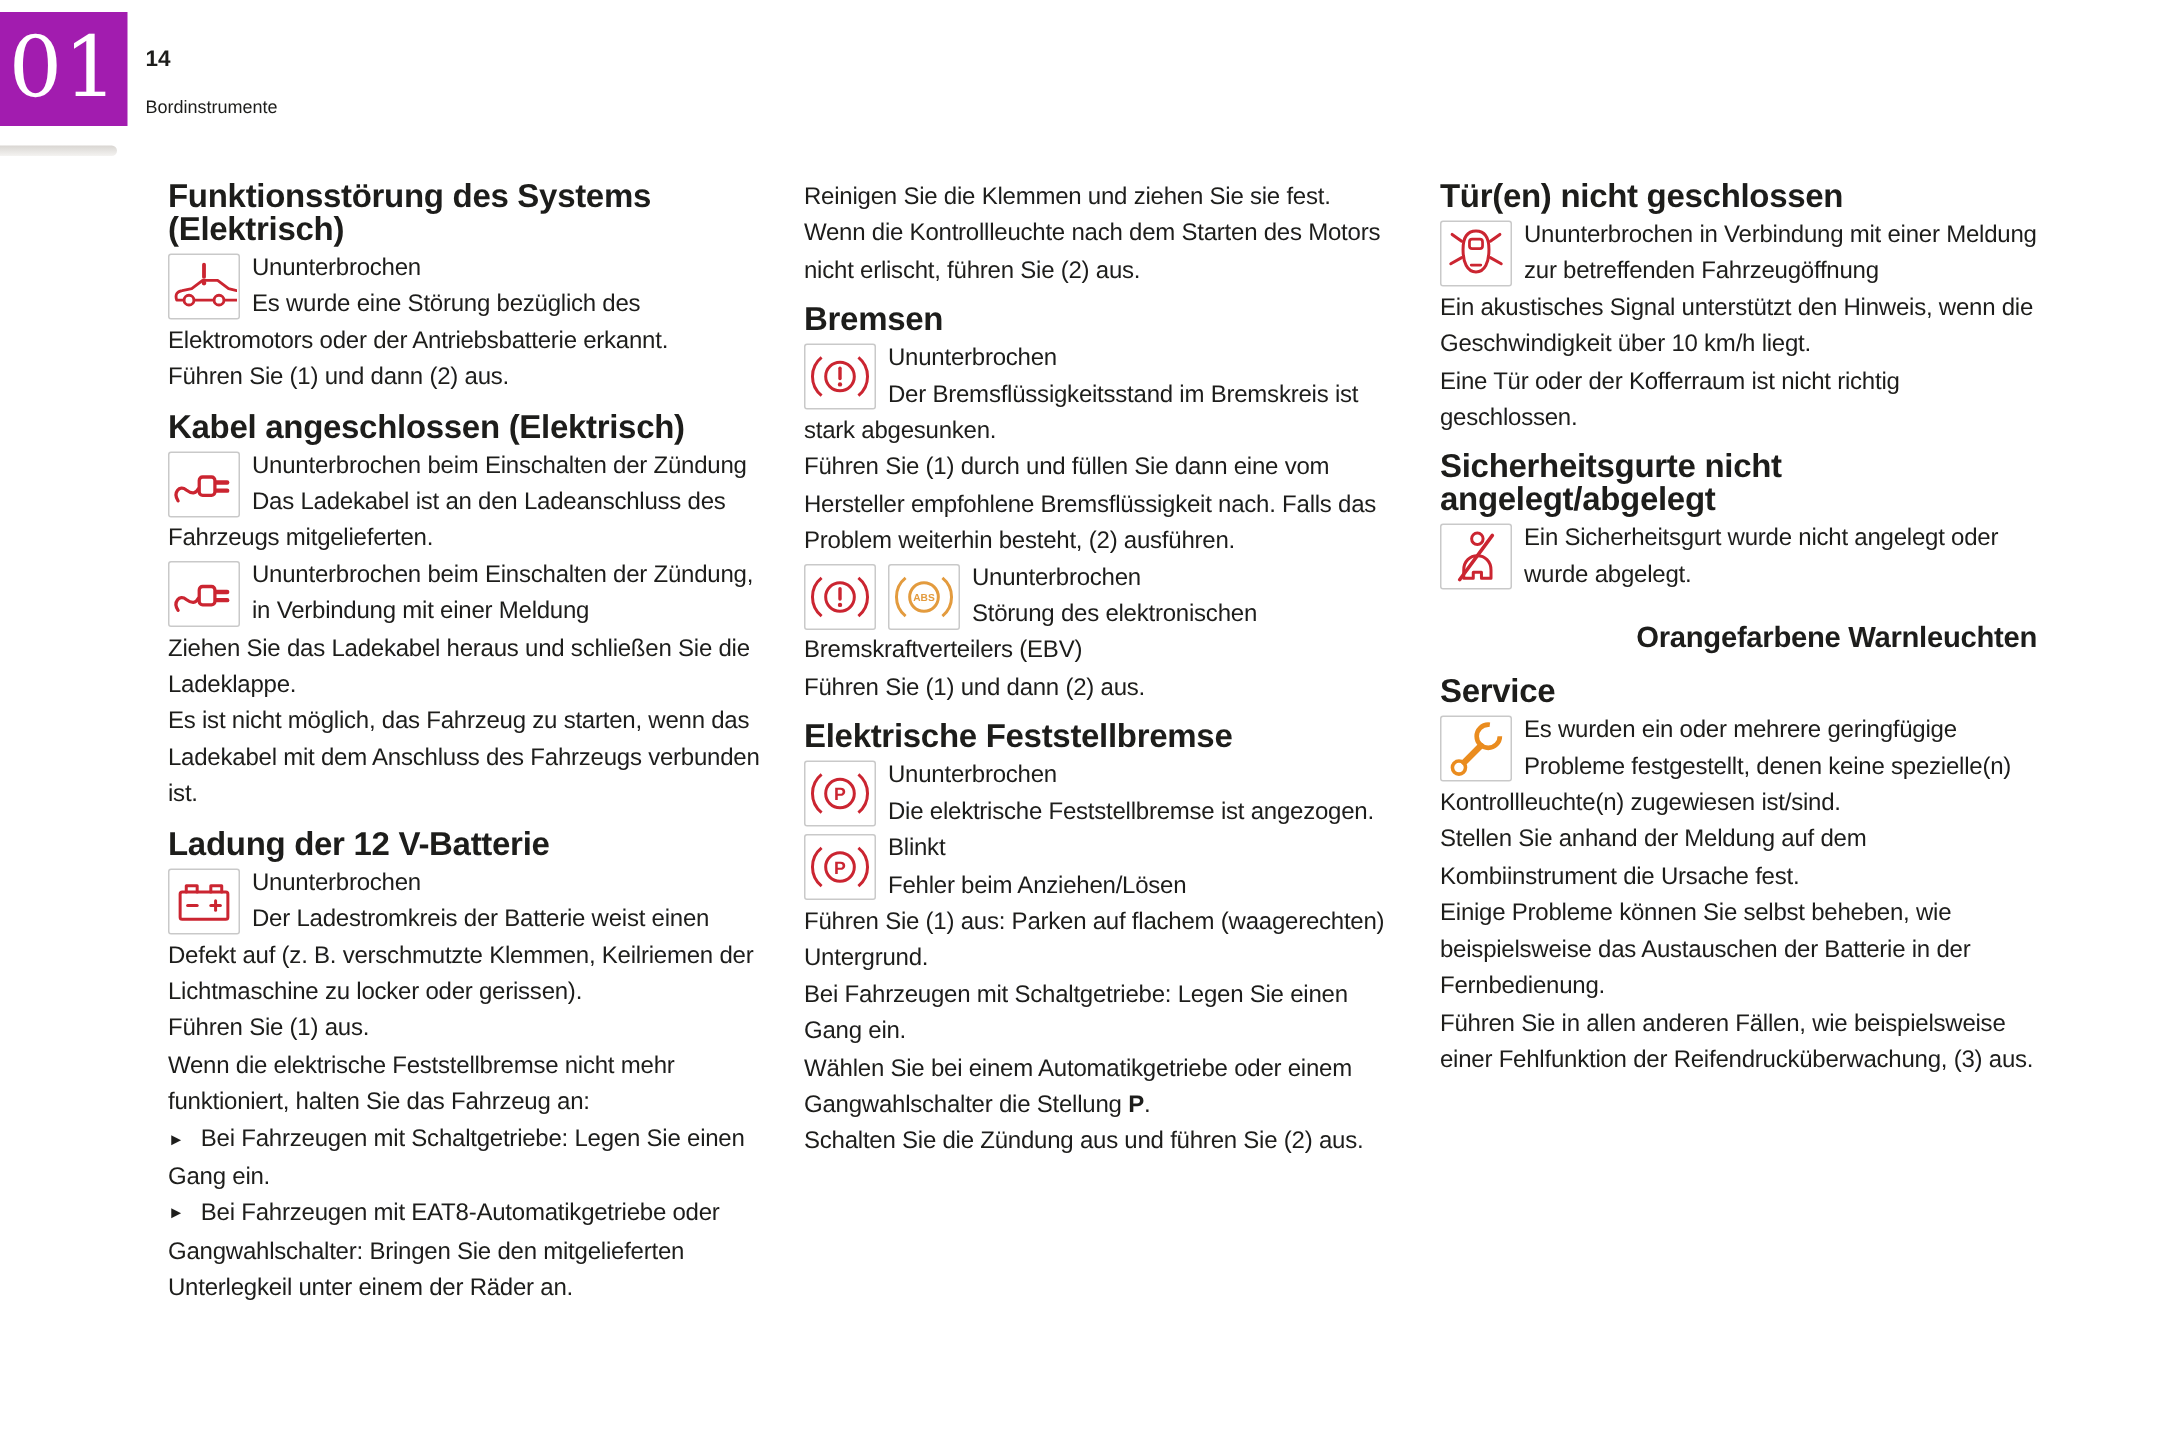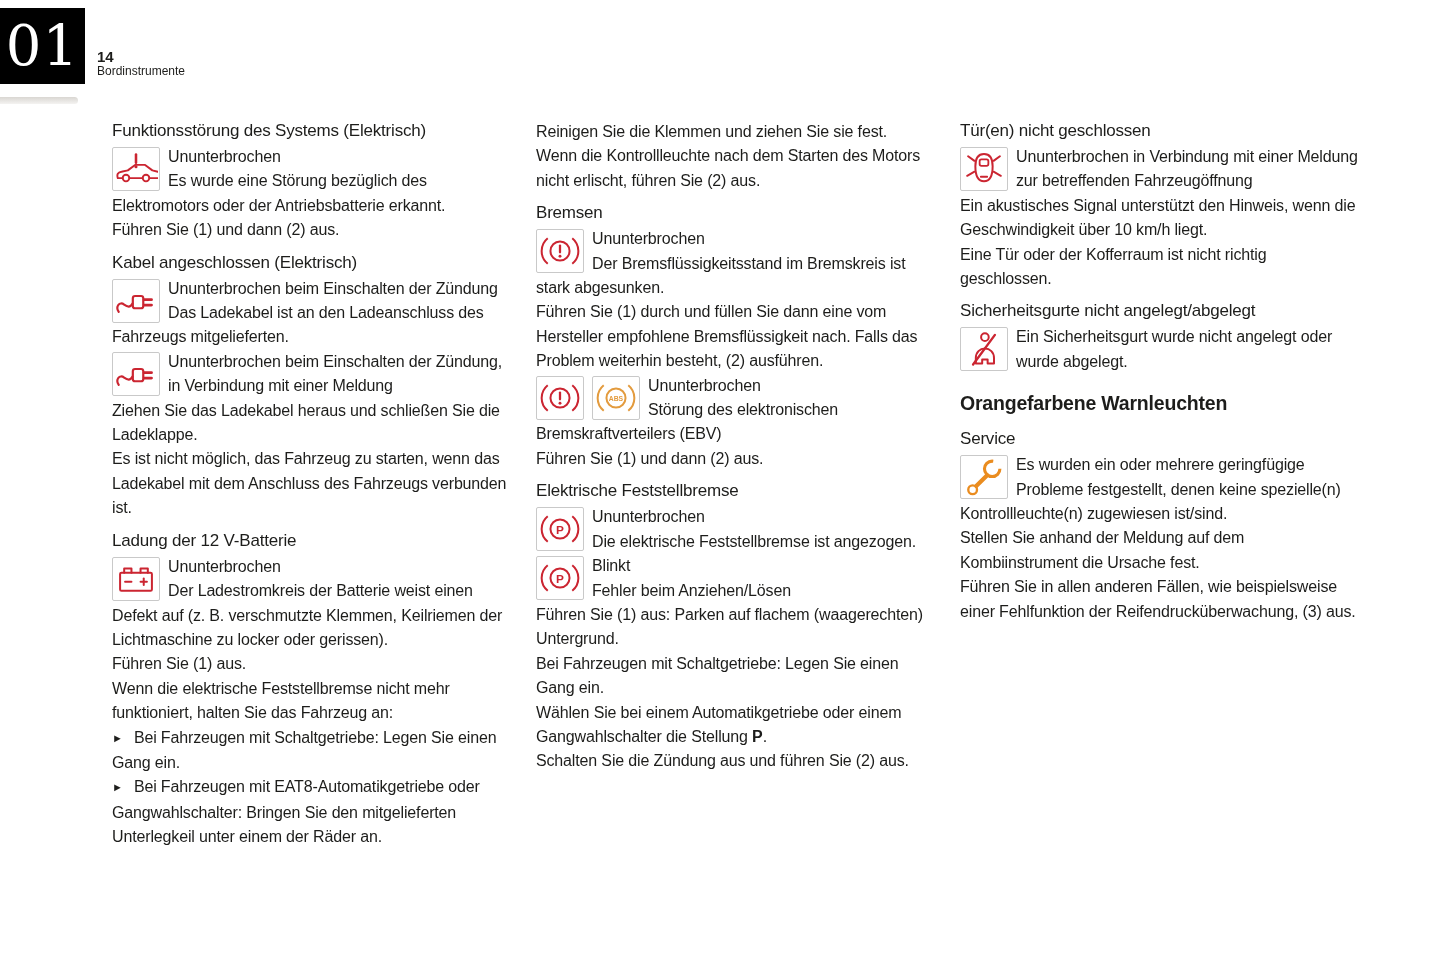--- a/index.html
+++ b/index.html
@@ -3,50 +3,50 @@
 <meta charset="utf-8">
 <style>
   html,body { margin:0; padding:0; background:#ffffff; }
   .page {
     position:relative; width:1445px; height:963px; background:#ffffff;
     overflow:hidden; font-family:"Liberation Sans", sans-serif; color:#1d1d1b;
   }
   
   .chapter-tab {
     position:absolute; left:0; top:8px; width:85px; height:76px;
-    background:#000000; display:flex; align-items:center; justify-content:center;
+    background:#a21caf; display:flex; align-items:center; justify-content:center;
   }
   .chapter-tab span {
     font-family:"DejaVu Serif", serif; font-size:56px; line-height:1;
     color:#ffffff; font-weight:400; letter-spacing:1px;
   }
   .tab-shadow {
     position:absolute; left:0; top:97px; width:78px; height:7px;
     background:linear-gradient(to bottom,#d9d6d2,#f4f3f1);
     border-radius:0 4px 4px 0;
   }
-  .page-number { position:absolute; left:97px; top:48px; font-size:15px; font-weight:700; }
+  .page-number { position:absolute; left:97px; top:31px; font-size:15px; font-weight:700; }
   .section-title { position:absolute; left:97px; top:64px; font-size:12px; font-weight:400; }
   
   .columns { position:absolute; left:0; top:120px; width:1445px; }
   .col { position:absolute; top:0; }
   .col1 { left:112px; width:400px; }
   .col2 { left:536px; width:396px; }
   .col3 { left:960px; width:398px; }
   .body, .mode {
     font-size:16px; line-height:24.4px; letter-spacing:-0.15px; margin:0;
   }
   .h {
-    font-size:17px; font-weight:400; letter-spacing:-0.2px;
+    font-size:22px; font-weight:700; letter-spacing:-0.2px;
     margin:9px 0 3px 0; line-height:22px;
   }
   .col .h:first-child { margin-top:0; }
   .gh {
     font-size:19.5px; font-weight:700; letter-spacing:-0.2px;
-    margin:17px 0 13px 0; line-height:24px;
+    margin:17px 0 13px 0; line-height:24px;text-align:right;
   }
   .iconbox {
     float:left; width:48px; height:44px; box-sizing:border-box;
     border:1px solid #c9c9c9; border-radius:2px; background:#ffffff;
     margin:2px 8px 2px 0; display:flex; align-items:center; justify-content:center;
   }
   .iconbox svg { display:block; }
   .bullet {
     display:inline-block; font-size:11px; margin-right:11px;
     transform:translateY(-1px); letter-spacing:0;
@@ -267,18 +267,19 @@
       <div>
         <span class="iconbox">
           <svg width="44" height="40" viewBox="0 0 48 44">
             <circle cx="11.5" cy="36" r="4.8" fill="none" stroke="#ea8c1f" stroke-width="2.6"></circle>
             <line x1="15.5" y1="32" x2="27.5" y2="20" stroke="#ea8c1f" stroke-width="4.6" stroke-linecap="round"></line>
             <circle cx="33" cy="13" r="8.5" fill="none" stroke="#ea8c1f" stroke-width="3.4" stroke-dasharray="41 12.4"></circle>
           </svg>
         </span>
         <div class="body">Es wurden ein oder mehrere geringfügige Probleme festgestellt, denen keine spezielle(n) Kontrollleuchte(n) zugewiesen ist/sind.</div>
         <div class="body">Stellen Sie anhand der Meldung auf dem Kombiinstrument die Ursache fest.</div>
+        <div class="body">Einige Probleme können Sie selbst beheben, wie beispielsweise das Austauschen der Batterie in der Fernbedienung.</div>
         <div class="body">Führen Sie in allen anderen Fällen, wie beispielsweise einer Fehlfunktion der Reifendrucküberwachung, (3) aus.</div>
       </div>
     </section>
 
   </div>
 </div>
 
 </body></html>

